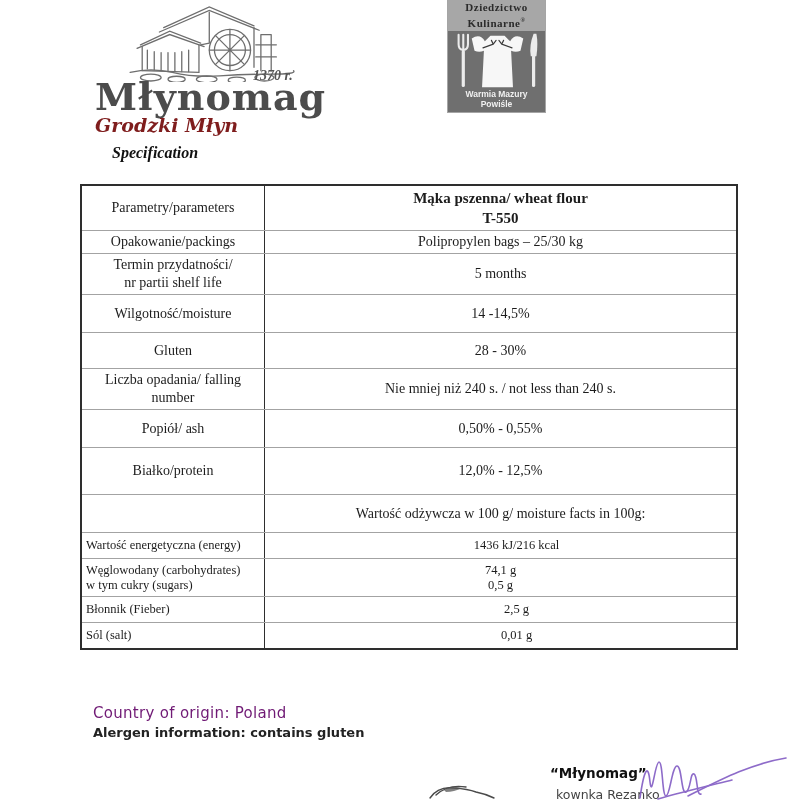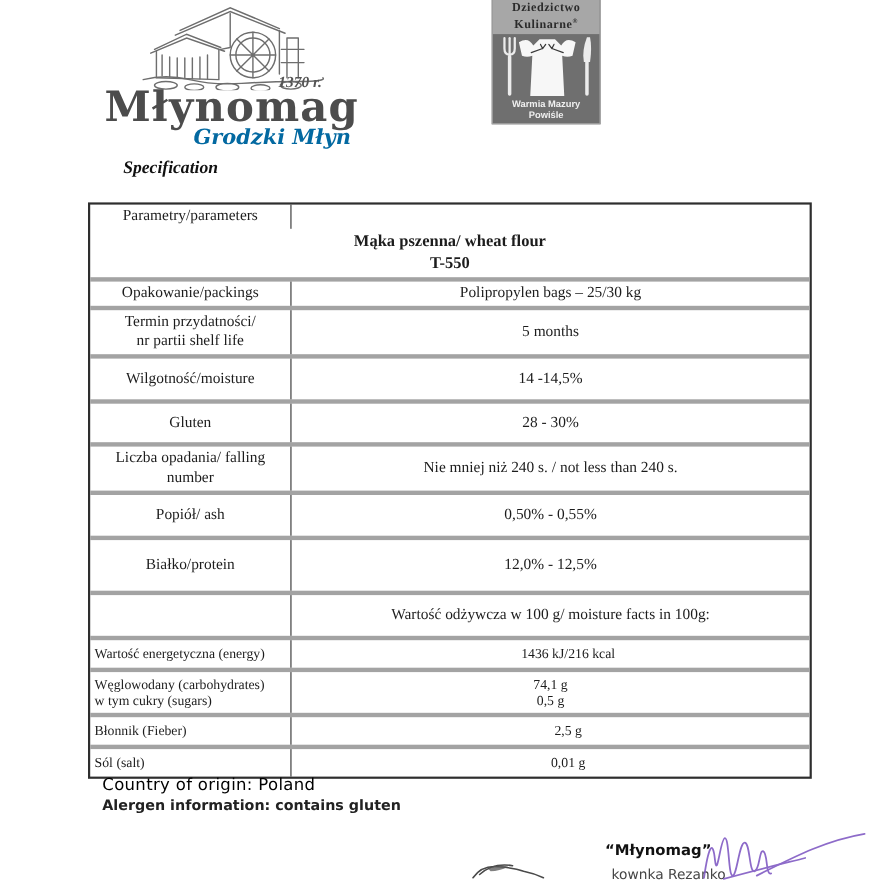--- a/index.html
+++ b/index.html
@@ -8,59 +8,59 @@
     background:#ffffff;overflow:hidden;
     font-family:"Liberation Serif","DejaVu Serif",serif;color:#1c1c1c;
   }
   
   .brand-block{position:absolute;left:95px;top:0;width:224px;height:140px;}
   .mill-art{position:absolute;left:30px;top:0;width:172px;height:82px;}
   .brand-year{position:absolute;left:158px;top:68px;font-style:italic;font-size:14px;color:#555;font-weight:bold;}
   .brand-name{position:absolute;left:0;top:74px;width:224px;text-align:center;
     font-size:38px;font-weight:bold;color:#4c4c4c;letter-spacing:1px;
     font-family:"DejaVu Serif",serif;}
-  .brand-tagline{position:absolute;left:0;top:114px;width:224px;text-align:right;
-    font-style:italic;font-size:19px;color:#0369a1;font-weight:bold;
+  .brand-tagline{position:absolute;left:0;top:114px;width:224px;text-align:left;
+    font-style:italic;font-size:19px;color:#7f1d1d;font-weight:bold;
     font-family:"DejaVu Serif",serif;}
   
   .badge{position:absolute;left:447px;top:-3px;width:99px;height:116px;
     background:#6f6f6f;border:1px solid #a5a5a5;box-sizing:border-box;}
   .badge-top{position:absolute;left:0;top:0;width:100%;height:33px;background:#a7a7a7;
     text-align:center;color:#2b2b2b;font-size:11px;line-height:13px;padding-top:3px;
     box-sizing:border-box;font-weight:bold;letter-spacing:0.5px;}
   .badge-top sup{font-size:6px;}
   .badge-mid{position:absolute;left:0;top:33px;width:99px;height:60px;}
   .badge-bottom{position:absolute;left:0;bottom:3px;width:100%;text-align:center;
     color:#f0f0f0;font-size:8.5px;line-height:10px;font-weight:bold;
     font-family:"Liberation Sans",sans-serif;}
   
   .spec-heading{position:absolute;left:112px;top:144px;font-size:16px;font-weight:bold;color:#111;font-style:italic;}
   
   .spec-table{position:absolute;left:80px;top:184px;width:658px;
     border:2px solid #2e2e2e;box-sizing:border-box;background:#fff;}
-  .tr{display:flex;border-top:4px solid #a3a3a3;}
+  .tr{display:flex;border-top:1px solid #a3a3a3;}
   .tr:first-child{border-top:none;}
   .td{display:flex;align-items:center;justify-content:center;text-align:center;
     white-space:pre-line;padding:2px 6px;box-sizing:border-box;font-size:14px;line-height:18px;}
   .td.label{width:183px;border-right:1px solid #2e2e2e;flex:none;}
   .td.value{flex:1;}
-  .tr.h-head{min-height:44px;flex-direction:column;}
+  .tr.h-head{min-height:44px;}
   .tr.h-head .value{font-weight:bold;font-size:15px;line-height:20px;}
   .tr.h-tight{min-height:20px;}
   .tr.h-2line{min-height:35px;}
   .tr.h-mid{min-height:37px;}
   .tr.h-big{min-height:46px;}
   .tr.h-nutr-head{min-height:37px;}
   .tr.nutr .td{font-size:12.5px;line-height:15px;}
   .tr.nutr .td.label{justify-content:flex-start;text-align:left;padding-left:4px;}
   .tr.h-n1{min-height:25px;gap:32px;}
   .tr.h-n4{min-height:62px;}
   .tr.h-n2{min-height:37px;}
   
-  .country-line{position:absolute;left:93px;top:704px;font-size:15px;color:#000000;
+  .country-line{position:absolute;left:93px;top:704px;font-size:15px;color:#701a75;
     font-family:"DejaVu Sans",sans-serif;letter-spacing:0.3px;}
   .allergen-line{position:absolute;left:93px;top:725px;font-size:13px;font-weight:bold;color:#222;
     font-family:"DejaVu Sans",sans-serif;}
   
   .stamp-fragment{position:absolute;left:424px;top:782px;width:80px;height:18px;}
   .sig-company{position:absolute;left:550px;top:765px;font-size:13.5px;font-weight:bold;color:#111;
     font-family:"DejaVu Sans",sans-serif;}
   .sig-name{position:absolute;left:556px;top:787px;font-size:12.5px;color:#444;
     font-family:"DejaVu Sans",sans-serif;}
   .signature-art{position:absolute;left:628px;top:750px;width:165px;height:50px;}

